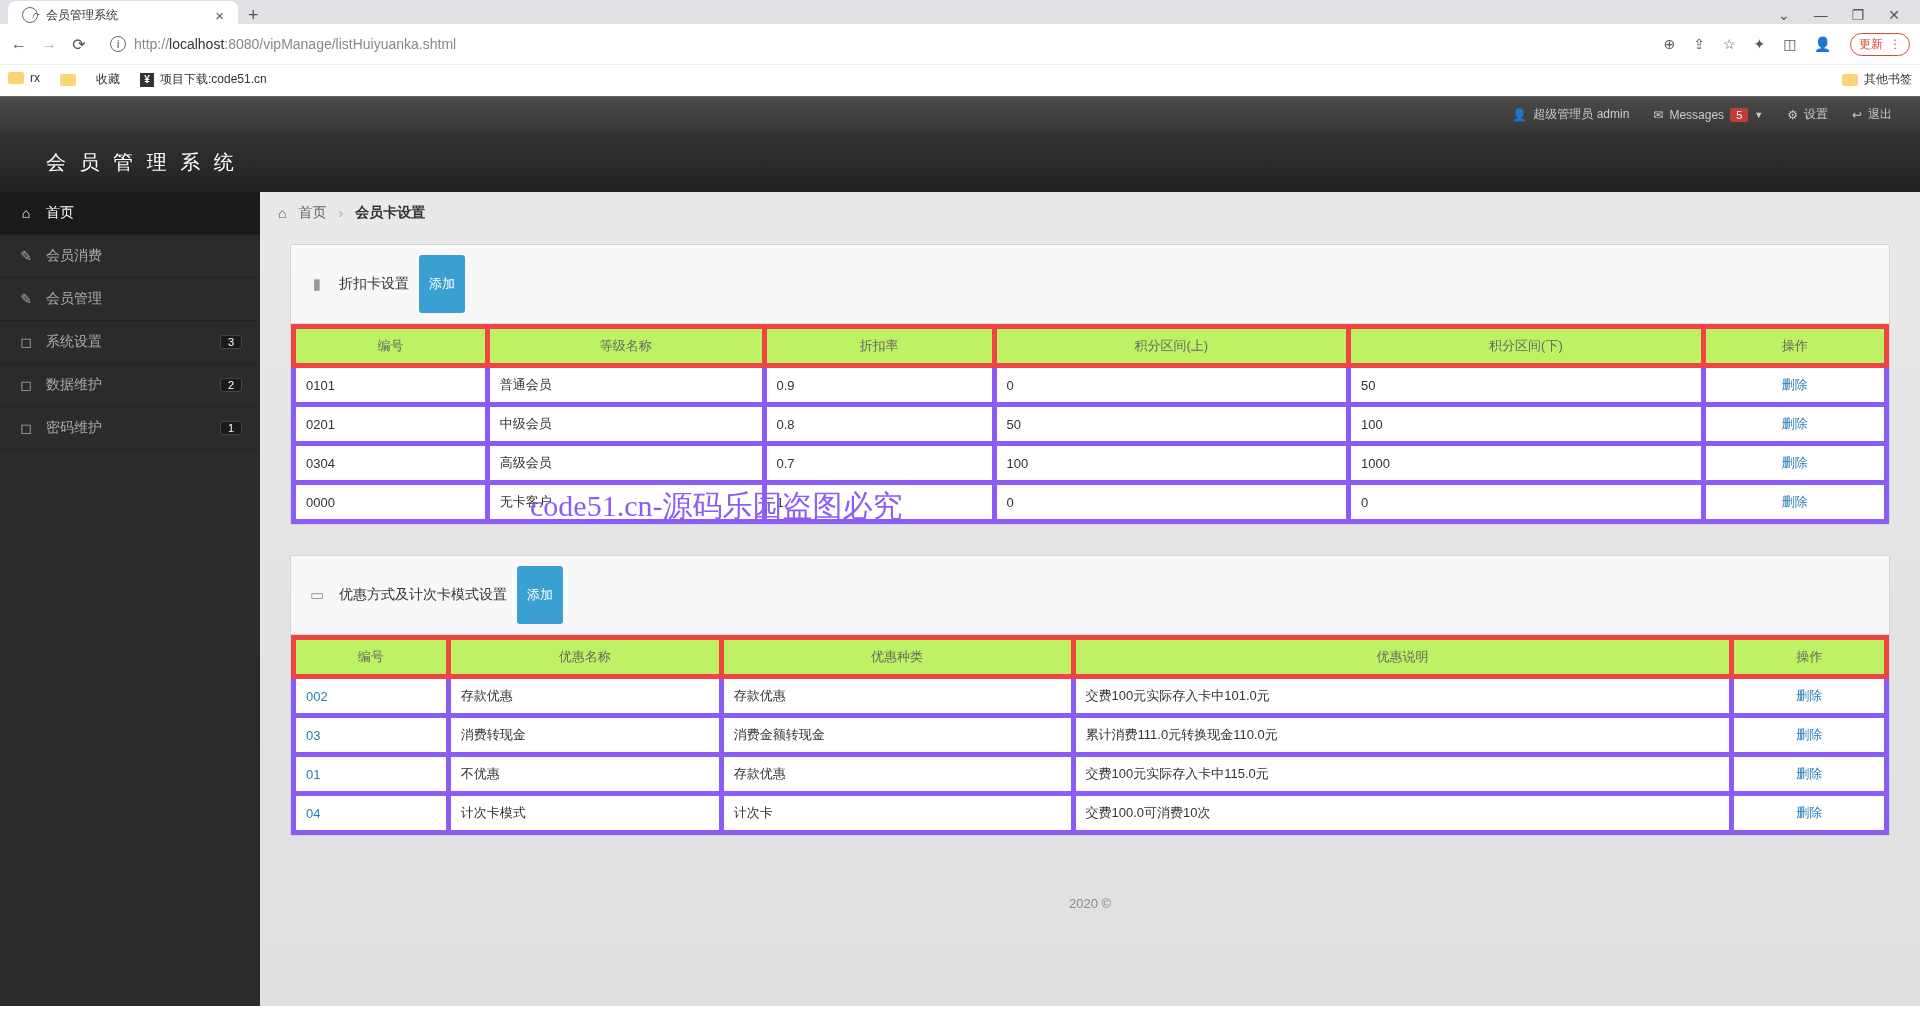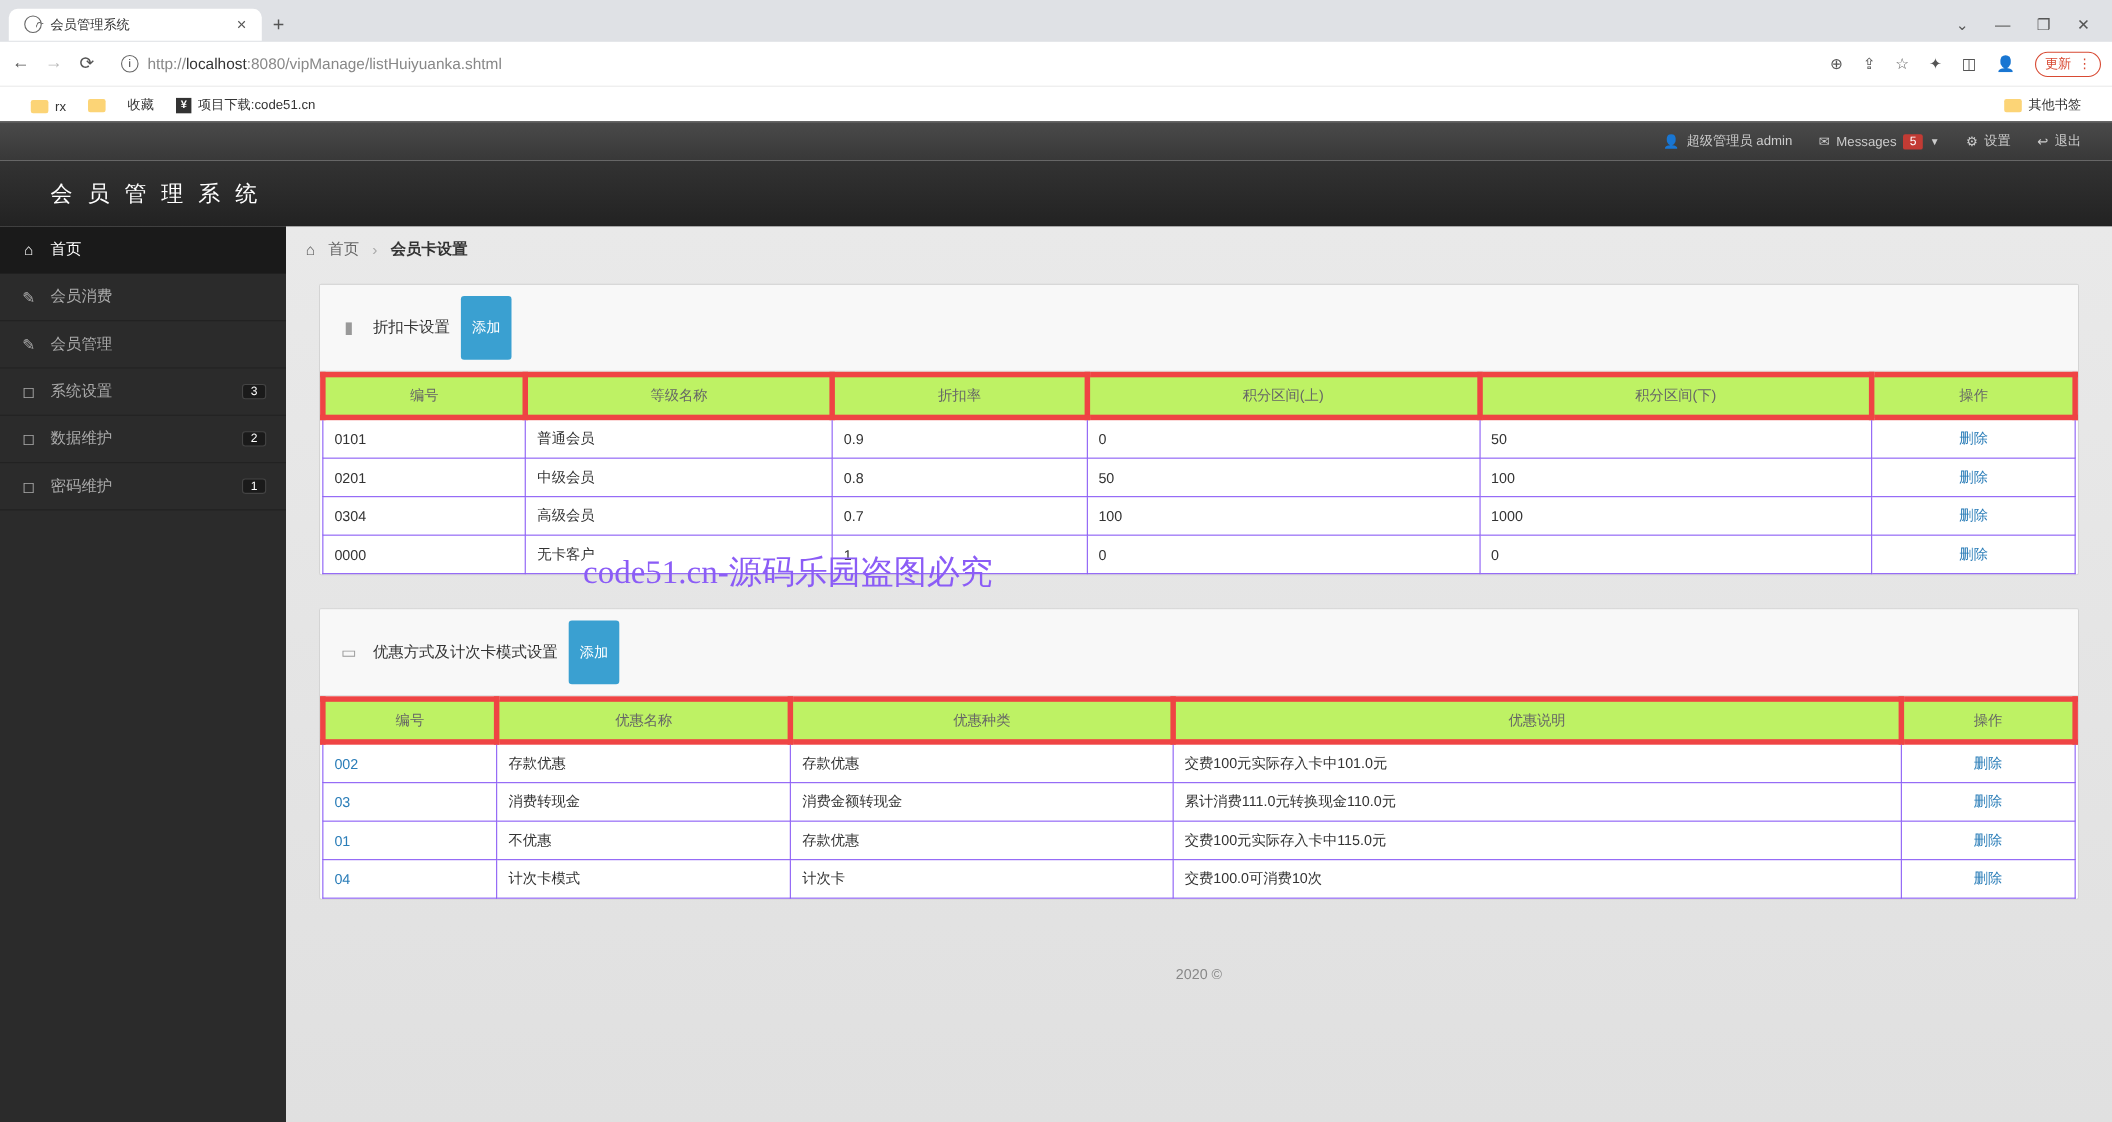--- a/index.html
+++ b/index.html
@@ -1,33 +1,33 @@
 <!DOCTYPE html>
 <html><head>
 <meta charset="utf-8">
 <style>
 * { margin: 0; padding: 0; box-sizing: border-box; }
 body { font-family: "Microsoft YaHei", Arial, sans-serif; font-size: 13px; background: #fff; }
 
 
 .browser-chrome { background: #dfe1e5; }
-.tab-bar { display: flex; align-items: center; padding: 6px 8px 0 8px; height: 38px; }
+.tab-bar { display: flex; align-items: center; padding: 6px 8px 0 8px; height: 24px; }
 .tab { display: flex; align-items: center; background: #fff; border-radius: 8px 8px 0 0; padding: 6px 14px; font-size: 12px; color: #333; width: 230px; }
 .tab-icon { width: 16px; height: 16px; border: 1.5px solid #666; border-radius: 50%; margin-right: 8px; position: relative; flex-shrink: 0; }
 .tab-icon::after { content: ""; position: absolute; width: 5px; height: 5px; border: 1.5px solid #666; border-bottom: none; border-right: none; border-radius: 50% 0 0 0; right: -2px; bottom: 3px; transform: rotate(20deg); }
 .tab-close { margin-left: auto; color: #555; font-size: 15px; }
 .new-tab { font-size: 18px; color: #555; padding: 4px 10px; }
 .win-controls { margin-left: auto; display: flex; gap: 24px; padding-right: 12px; color: #555; font-size: 14px; align-items: center; }
 .addr-row { display: flex; align-items: center; background: #fff; padding: 6px 10px; gap: 12px; height: 40px; }
 .nav-btn { width: 18px; height: 18px; color: #555; display: flex; align-items: center; justify-content: center; font-size: 16px; }
 .addr-box { flex: 1; display: flex; align-items: center; border-radius: 16px; padding: 4px 10px; gap: 8px; font-size: 14px; color: #333; }
 .addr-prefix-icon { width: 16px; height: 16px; border: 1.2px solid #666; border-radius: 50%; font-size: 10px; display: flex; align-items: center; justify-content: center; }
 .addr-icons { display: flex; gap: 18px; color: #555; align-items: center; font-size: 14px; }
 .update-btn { color: #d84a33; border: 1px solid #d84a33; border-radius: 14px; padding: 2px 8px; font-size: 12px; display: flex; align-items: center; gap: 6px; }
-.bookmarks-row { display: flex; align-items: flex-end; padding: 6px 28px; gap: 20px; font-size: 12px; color: #333; background: #fff; border-top: 1px solid #eee; height: 32px; }
+.bookmarks-row { display: flex; align-items: flex-start; padding: 6px 8px; gap: 20px; font-size: 12px; color: #333; background: #fff; border-top: 1px solid #eee; height: 32px; }
 .bookmarks-row .folder { width: 16px; height: 12px; background: #fcd476; border-radius: 2px; display: inline-block; }
 .bk-site-icon { width: 14px; height: 14px; background: #333; color: #fff; font-size: 10px; font-weight: bold; display: inline-flex; align-items: center; justify-content: center; }
 .bookmarks-right { margin-left: auto; display: flex; align-items: center; gap: 6px; }
 .top-nav { position: relative; background: linear-gradient(#4a4a4a, #383838); color: #ccc; height: 36px; display: flex; justify-content: flex-end; align-items: center; padding: 0 16px; font-size: 12px; border-top: 1px solid #666; }
 .top-nav .item { display: flex; align-items: center; gap: 6px; padding: 0 12px; }
 .top-nav .badge { background: #c23b34; color: #fff; padding: 1px 6px; border-radius: 2px; font-size: 11px; }
 .top-nav .caret { font-size: 9px; }
 .brand-bar { background: linear-gradient(#333, #222); color: #fff; height: 60px; display: flex; align-items: center; padding-left: 46px; }
 .brand-title { font-size: 20px; letter-spacing: 4px; }
 .layout { display: flex; }
@@ -43,21 +43,21 @@
 .breadcrumb .sep { color: #aaa; }
 .breadcrumb .current { font-weight: bold; color: #333; }
 .content { padding: 10px 30px; }
 .panel { background: #fff; border: 1px solid #d4d4d4; border-radius: 2px; margin-bottom: 30px; }
 .panel-header { display: flex; align-items: center; padding: 10px 14px; border-bottom: 1px solid #ddd; background: #f8f8f8; gap: 10px; }
 .panel-header .ph-icon { color: #999; font-size: 15px; width: 24px; text-align: center; }
 .panel-header .ph-title { font-size: 14px; color: #333; }
 .btn-add { background: #3aa0d1; color: #fff; border: none; padding: 20px 10px; border-radius: 3px; font-size: 13px; cursor: pointer; }
 table { width: 100%; border-collapse: collapse; }
 th { background: #bef264; color: #666; font-weight: normal; font-size: 13px; padding: 8px 10px; border: 5px solid #ef4444; text-align: center; }
-td { padding: 8px 10px; border: 1px solid #8b5cf6; font-size: 13px; color: #333; }
+td { padding: 8px 10px; border: 5px solid #8b5cf6; font-size: 13px; color: #333; }
 td a { color: #2a7db8; text-decoration: none; }
 .op-cell { text-align: center; }
 .footer { text-align: center; padding: 20px; color: #888; font-size: 13px; }
 .watermark { position: absolute; left: 530px; top: 390px; color: #8b5cf6; font-size: 30px; font-family: "SimSun", serif; pointer-events: none; z-index: 10; }
 .addr-grey { color: #888; }
 </style>
 </head>
 <body>
 
 <div class="browser-chrome">

